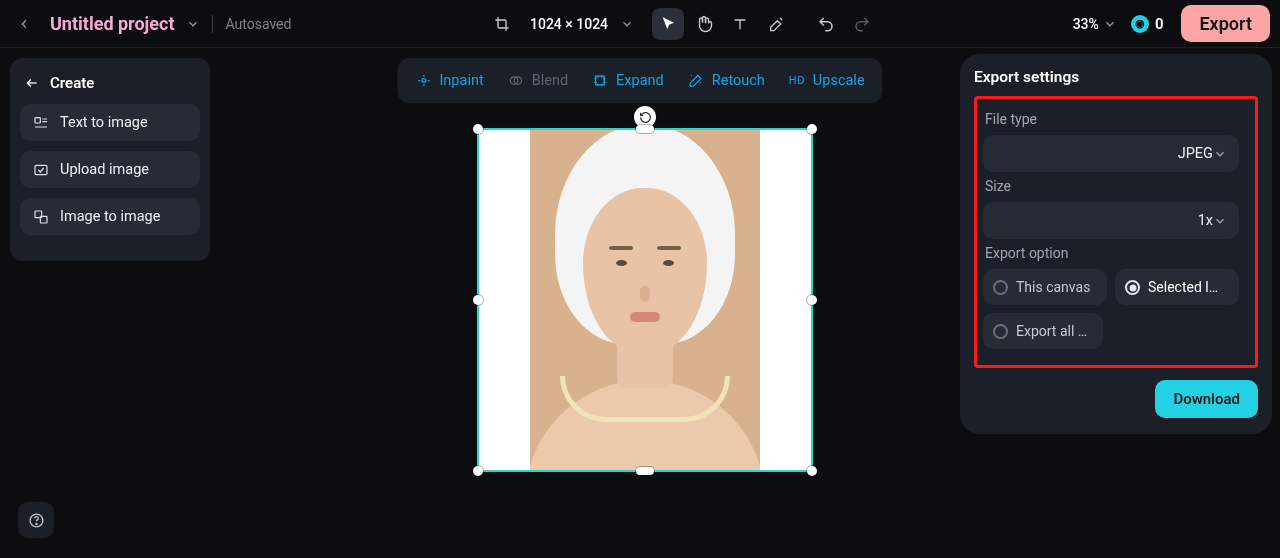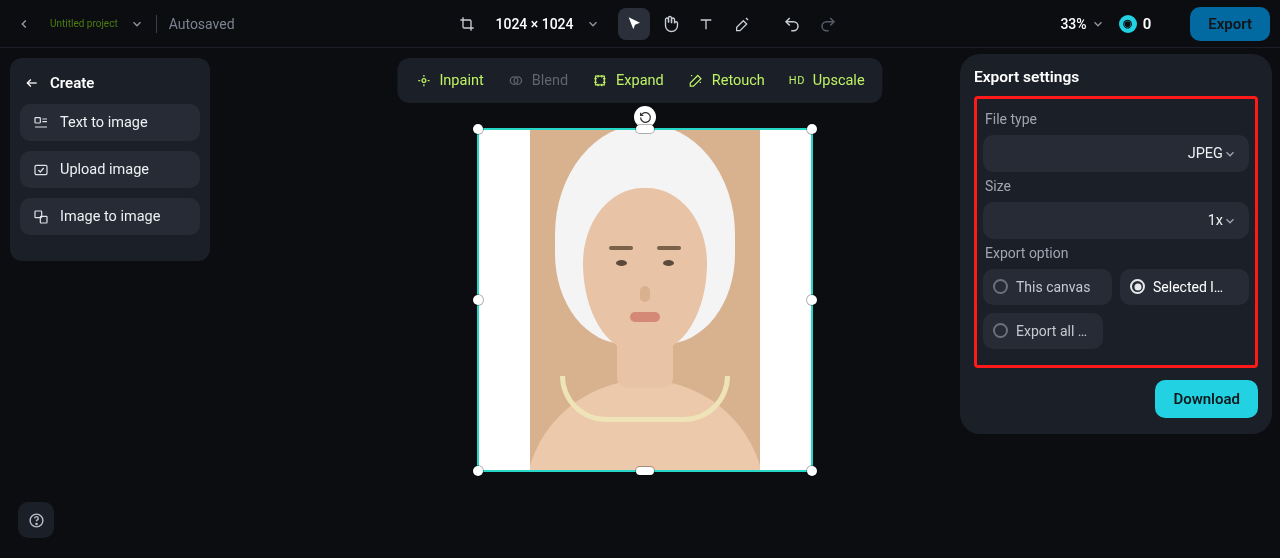--- a/index.html
+++ b/index.html
@@ -22,21 +22,21 @@
     padding: 0 10px;
     gap: 8px;
     border-bottom: 1px solid #1b1f27;
   }
   .topbar .back-btn {
     width: 28px; height: 28px;
     display:flex; align-items:center; justify-content:center;
     color:#9aa1ad;
     border-radius:6px;
   }
-  .proj-title { font-weight:400; font-size:10px; color:#4d7c0f; padding:0 4px; }
+  .proj-title { font-weight:700; font-size:18px; color:#f9a8d4; padding:0 4px; }
   .chev { color:#8f96a3; display:flex; align-items:center; }
   .divider-v { width:1px; height:18px; background:#3a3f4a; margin:0 4px;}
   .autosaved { color:#7c828e; font-size:14px; }
   .topbar .spacer { flex:1; }
 
   .dim-group { display:flex; align-items:center; gap:8px; }
   .icon-btn {
     width:32px; height:32px;
     display:flex; align-items:center; justify-content:center;
     color:#c9cdd4;
@@ -54,24 +54,24 @@
     color:#fff; font-weight:600; font-size:15px;
     padding:0 6px;
   }
   .credits .coin {
     width:18px; height:18px; border-radius:50%;
     background:#23d2e2;
     display:flex; align-items:center; justify-content:center;
     color:#0b0d11; font-size:11px; font-weight:700;
   }
   .export-btn {
-    background:#0369a1; color:#111418;
-    font-weight:600; font-size:15px;
+    background:#fca5a5; color:#111418;
+    font-weight:600; font-size:18px;
     padding:8px 18px; border-radius:10px;
-    margin-left:25px;
+    margin-left:4px;
   }
 
   
   .left-panel {
     position:absolute;
     left:10px; top:58px;
     width:200px;
     background:#1b1f27;
     border-radius:12px;
     padding:10px;
@@ -98,21 +98,21 @@
     left:50%; transform:translateX(-50%);
     top:58px;
     display:flex; align-items:center;
     background:#1b1f27;
     border-radius:12px;
     padding:6px 8px;
     gap:4px;
   }
   .act {
     display:flex; align-items:center; gap:8px;
-    color:#bef264; font-size:14.5px;
+    color:#0ea5e9; font-size:14.5px;
     padding:8px 10px;
     border-radius:8px;
     white-space:nowrap;
   }
   .act.disabled { color:#5e6470; }
   .act .aicon { width:16px; display:flex; justify-content:center; }
   .act .hd { font-size:11px; font-weight:400; letter-spacing:0.5px; }
 
   
   .canvas-wrap {
@@ -177,39 +177,39 @@
     right:8px; top:54px;
     width:312px;
     background:#1b1f27;
     border-radius:20px;
     padding:14px 14px 16px 14px;
   }
   .export-panel h3 { color:#fff; font-size:15.5px; font-weight:600; margin-bottom:4px; }
   .highlight-box {
     border:3px solid #ff1a1a;
     border-radius:4px;
-    padding:6px 6px 8px 6px;
+    padding:6px 16px 8px 6px;
     margin-top:10px;
   }
   .lbl { color:#9fa6b2; font-size:14px; margin:6px 0 8px 2px; }
   .dropdown {
     background:#262b35;
     border-radius:10px;
     padding:10px 12px;
     display:flex; align-items:center; justify-content:flex-end;
     color:#eef0f4; font-size:14.5px;
     margin-bottom:6px;
   }
   .opt-row { display:flex; gap:8px; margin-bottom:8px; }
   .opt {
     flex:1;
     background:#262b35;
     border-radius:10px;
     padding:10px 10px;
-    display:flex; align-items:flex-start; gap:8px;
+    display:flex; align-items:flex-end; gap:8px;
     color:#c4c9d2; font-size:14px;
     overflow:hidden; white-space:nowrap;
   }
   .opt.selected { color:#fff; }
   .radio {
     width:15px; height:15px; border-radius:50%;
     border:2px solid #6a707c; flex:0 0 15px;
   }
   .radio.on { border-color:#e6e8ec; position:relative; }
   .radio.on::after{

